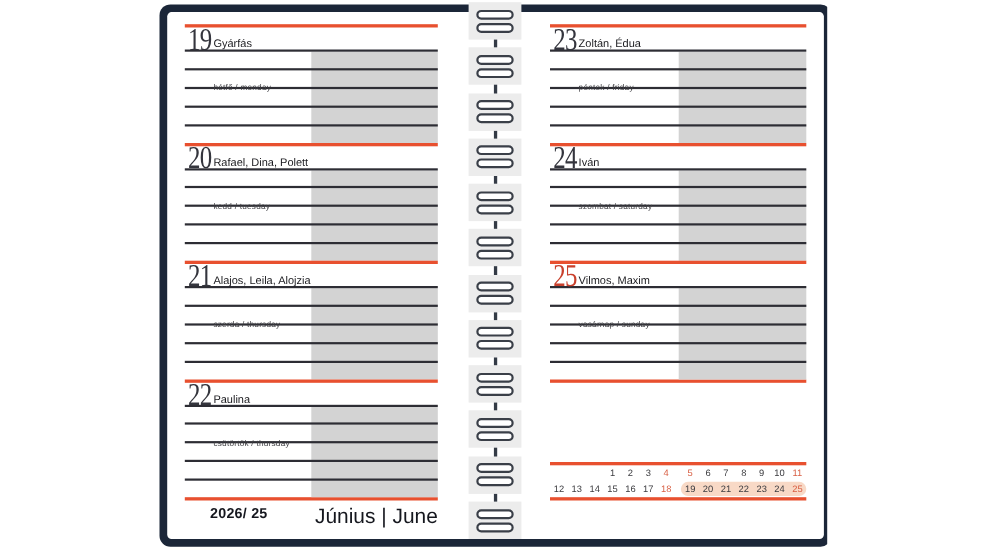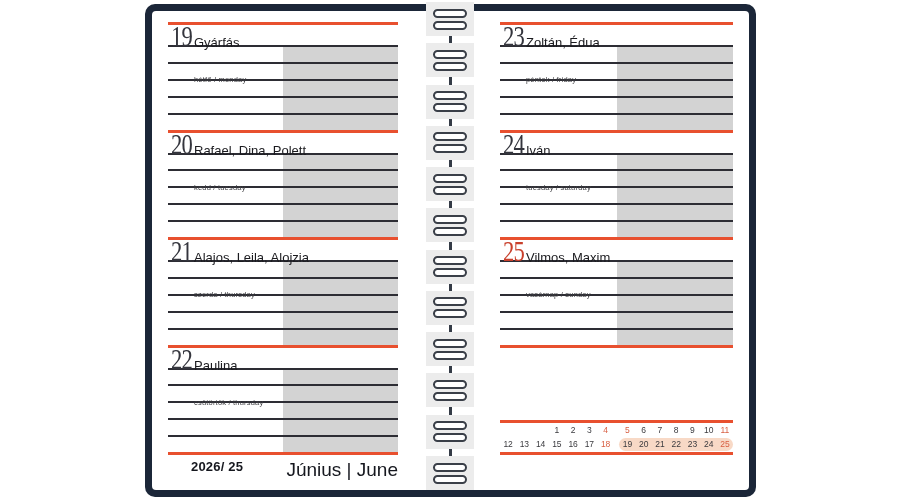--- a/index.html
+++ b/index.html
@@ -1,16 +1,16 @@
 <!DOCTYPE html>
 <html style="--red: #e8502f; --navy: #1b2638; --grayblock: #d3d3d3; --linedark: #2d2d34; --pill: #f8d9c6; --redtext: #d85f43; --sundayred: #c9402c;"><head>
 <meta charset="utf-8">
 <style>
   html,body{margin:0;padding:0;background:#ffffff;}
-  .stage{position:relative;width:900px;height:500px;background:#fff;overflow:hidden;
+  .stage{position:relative;width:752px;height:500px;background:#fff;overflow:hidden;
          font-family:"Liberation Sans",sans-serif;}
   
   .cover{position:absolute;left:145px;top:4px;width:611px;height:493px;
          background:var(--navy);border-radius:10px;}
   .paper{position:absolute;left:7px;top:7px;right:7px;bottom:7px;background:#fff;border-radius:4px;}
 
   
   .page{position:absolute;top:22px;}
   #left-page{left:168px;width:230px;}
   #right-page{left:500px;width:233px;height:454px;}
@@ -19,21 +19,21 @@
   .day-block{position:relative;height:107.5px;box-sizing:border-box;
              border-top:3px solid var(--red);}
   .day-block .gray{position:absolute;left:50%;right:0;top:22px;bottom:0;
                    background:var(--grayblock);z-index:0;}
   .day-block .head{position:relative;height:20px;border-bottom:2px solid var(--linedark);z-index:2;}
   .day-block .num{position:absolute;left:3px;top:-1px;display:inline-block;
                   font-family:"Liberation Serif",serif;font-size:29px;line-height:24px;
                   color:#34353d;transform:scaleX(0.78);transform-origin:left;letter-spacing:-1px;}
   .day-block .num.red{color:var(--sundayred);}
   .day-block .lbl{position:absolute;left:26px;top:2px;font-size:7.5px;color:#3e3e42;letter-spacing:.2px;margin-top:48px;}
-  .day-block .nms{position:absolute;left:26px;top:10px;font-size:13px;color:#1b1b1f;}
+  .day-block .nms{position:absolute;left:26px;top:10px;font-size:10px;color:#1b1b1f;}
   .day-block .rows{position:absolute;left:0;right:0;top:22px;bottom:0;
                    display:flex;flex-direction:column;z-index:1;}
   .day-block .row{flex:1;border-bottom:2px solid var(--linedark);}
   .day-block .row:last-child{border-bottom:none;}
 
   
   .footer{border-top:3px solid var(--red);height:24px;display:flex;
           justify-content:space-between;align-items:flex-start;padding-top:4px;}
   .footer .yw{font-size:13px;font-weight:bold;color:#15171e;letter-spacing:.2px;margin-left:23px;}
   .footer .mo{font-size:19px;color:#15171e;}
@@ -155,21 +155,21 @@
       <div class="row"></div>
       <div class="row"></div>
       <div class="row"></div>
     </div>
   </div>
 
   <div class="day-block">
     <div class="gray"></div>
     <div class="head">
       <span class="num">24</span>
-      <span class="lbl">tuesday / saturday</span>
+      <span class="lbl">szombat / saturday</span>
       <span class="nms">Iván</span>
     </div>
     <div class="rows">
       <div class="row"></div>
       <div class="row"></div>
       <div class="row"></div>
       <div class="row"></div>
       <div class="row"></div>
     </div>
   </div>

